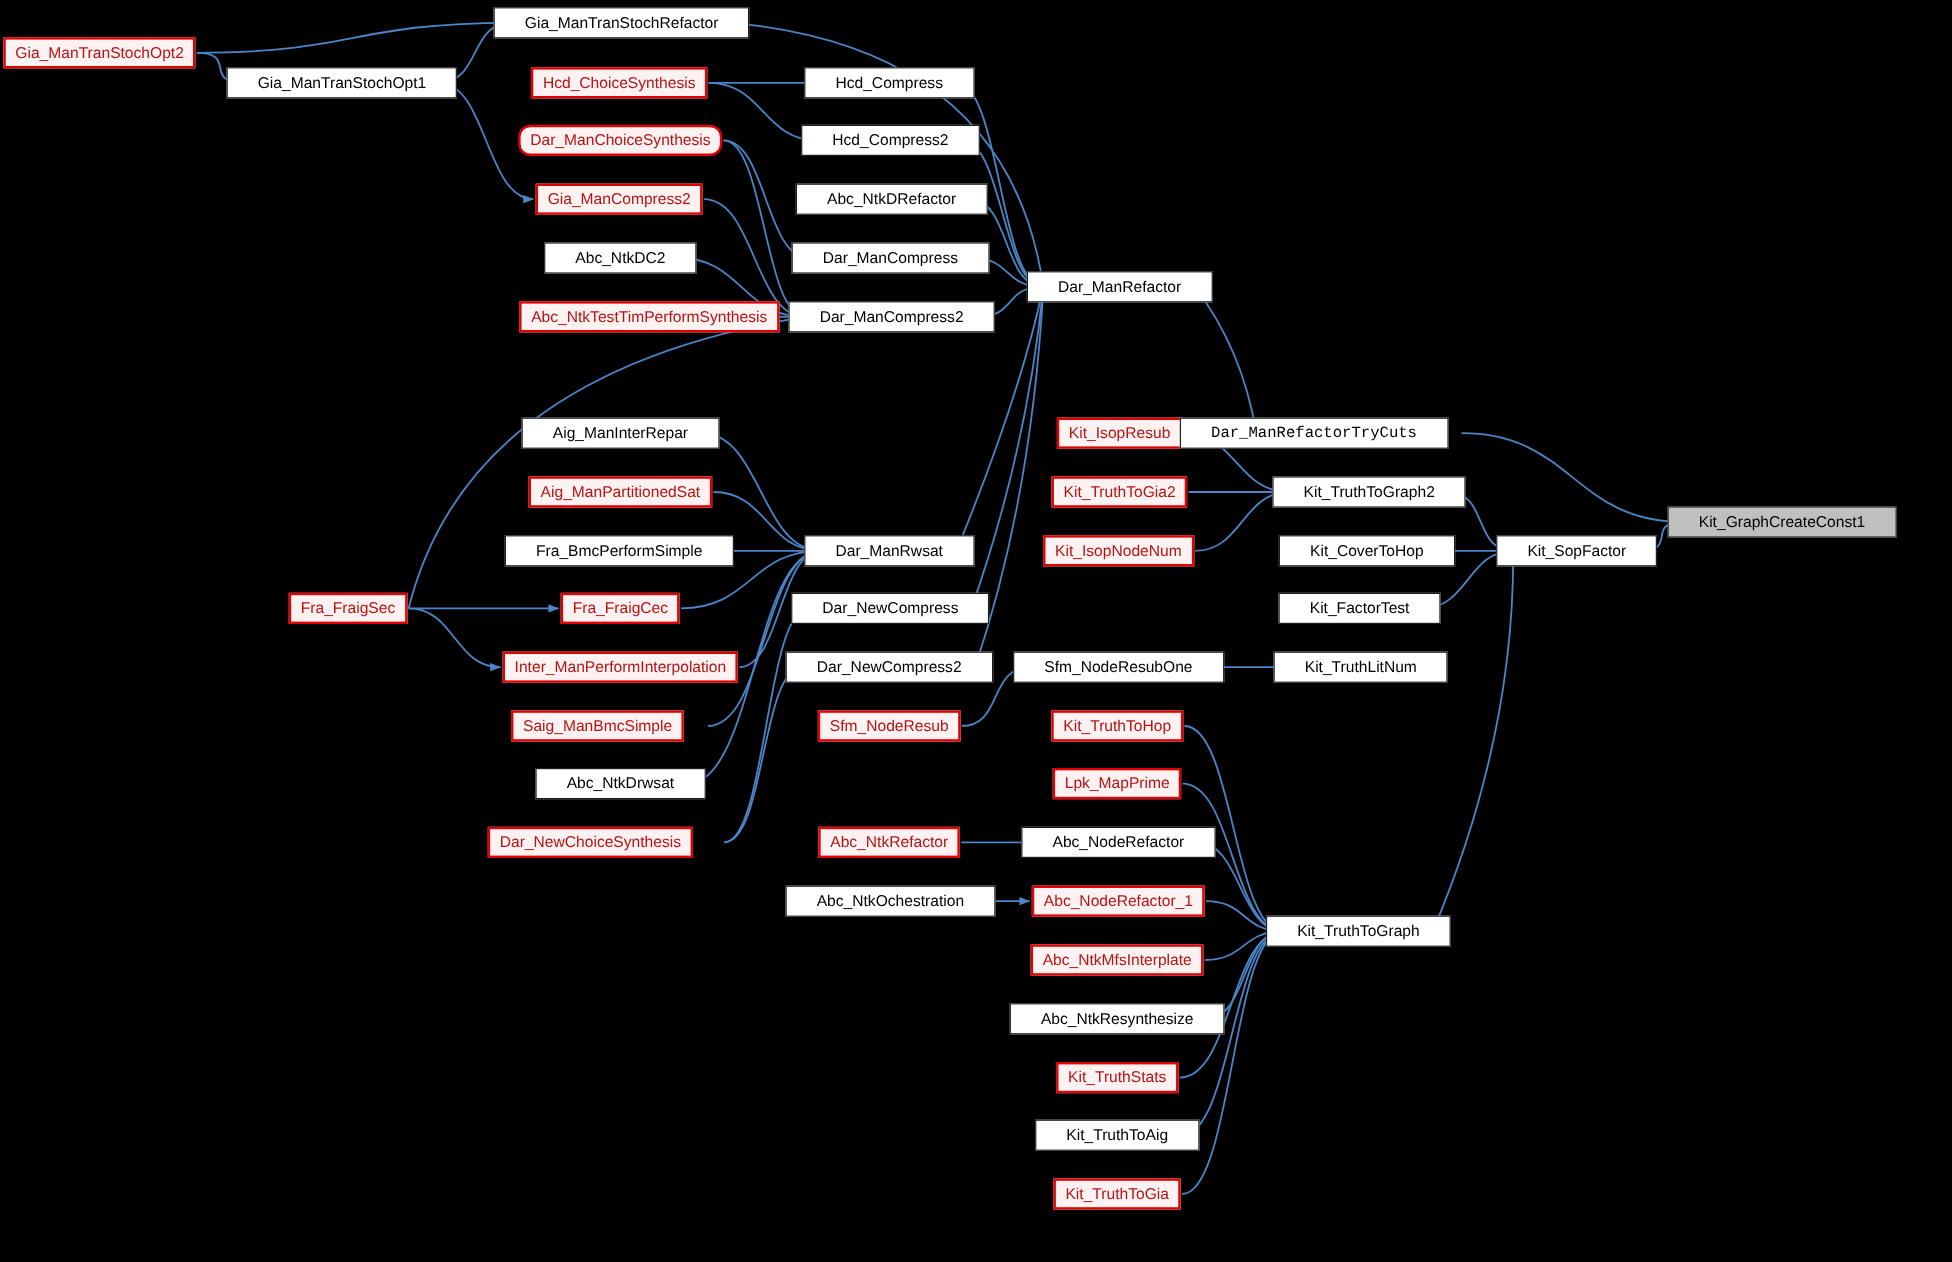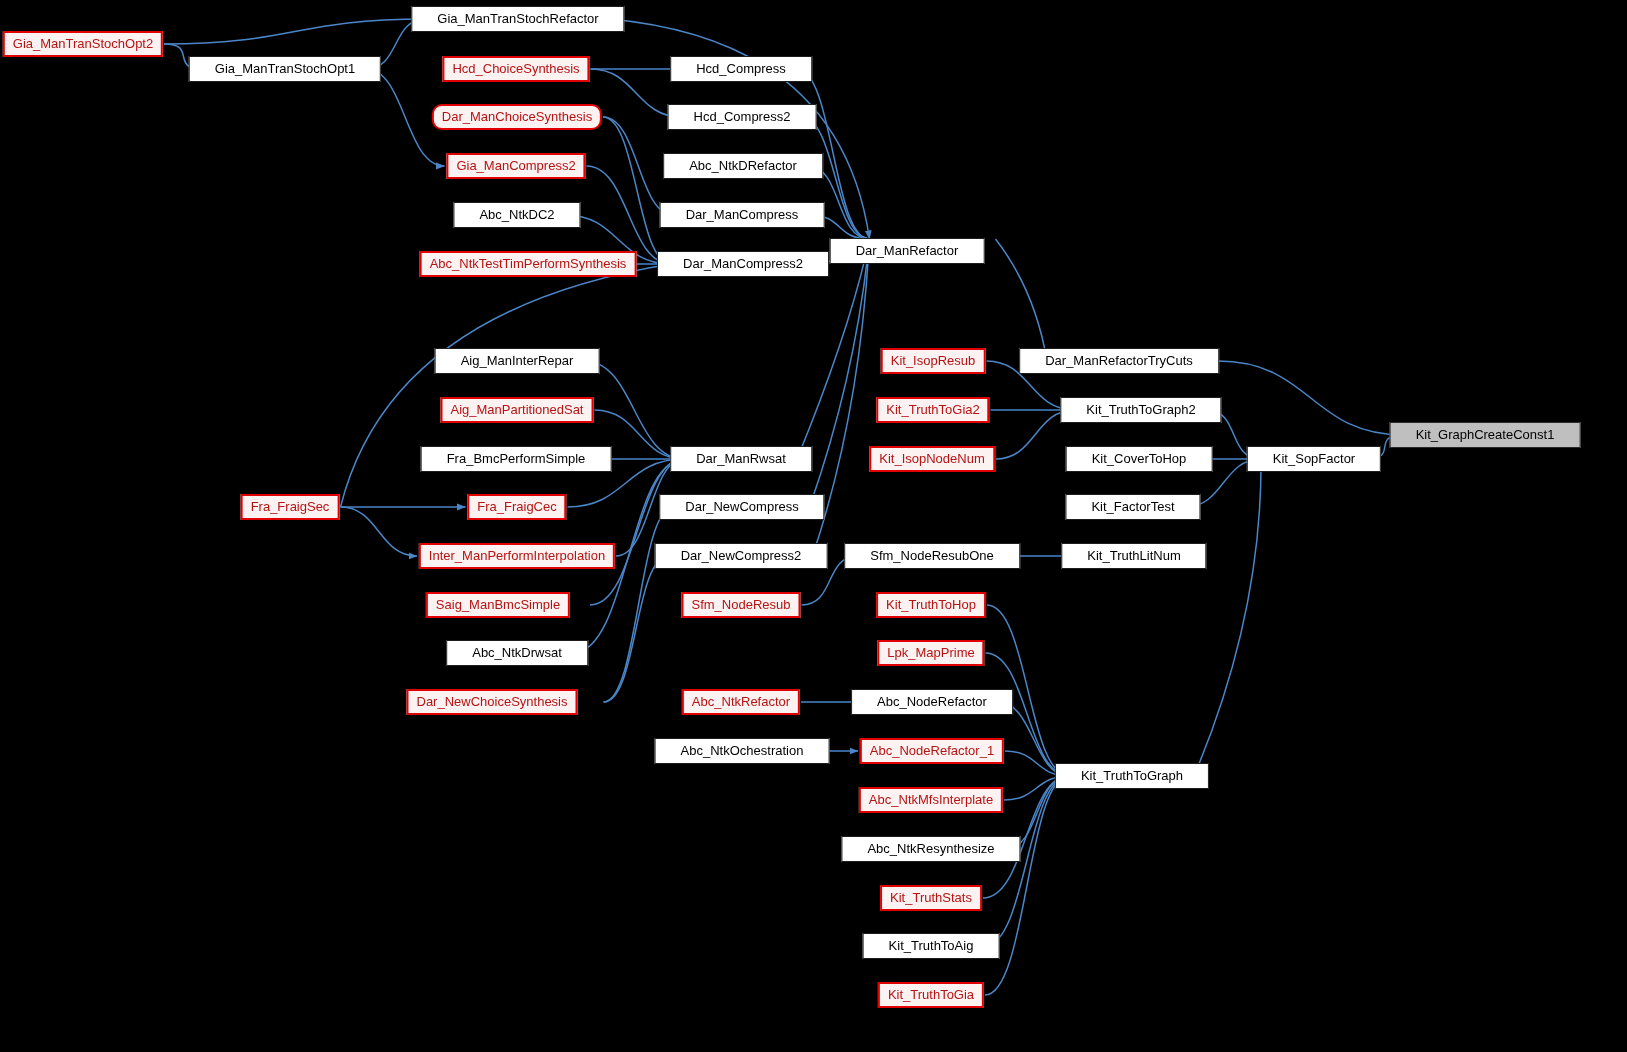--- a/index.html
+++ b/index.html
@@ -113,40 +113,40 @@
     <div class="node normal" style="left: 285px; top: 69px;">Gia_ManTranStochOpt1</div>
     <div class="node normal" style="left: 518px; top: 19px;">Gia_ManTranStochRefactor</div>
     <div class="node red" style="left: 516px; top: 69px;">Hcd_ChoiceSynthesis</div>
     <div class="node normal" style="left: 741px; top: 69px;">Hcd_Compress</div>
     <div class="node red" style="left: 517px; top: 117px; border-radius: 10px;">Dar_ManChoiceSynthesis</div>
     <div class="node normal" style="left: 742px; top: 117px;">Hcd_Compress2</div>
     <div class="node red" style="left: 516px; top: 166px;">Gia_ManCompress2</div>
     <div class="node normal" style="left: 743px; top: 166px;">Abc_NtkDRefactor</div>
     <div class="node normal" style="left: 517px; top: 215px;">Abc_NtkDC2</div>
     <div class="node normal" style="left: 742px; top: 215px;">Dar_ManCompress</div>
-    <div class="node red" style="left: 528px; top: 264px;">Abc_NtkTestTimPerformSynthesis</div>
+    <div class="node red" style="left: 541px; top: 264px;">Abc_NtkTestTimPerformSynthesis</div>
     <div class="node normal" style="left: 743px; top: 264px;">Dar_ManCompress2</div>
-    <div class="node normal" style="left: 907px; top: 239px; margin-top: 12px;">Dar_ManRefactor</div>
+    <div class="node normal" style="left: 933px; top: 239px;">Dar_ManRefactor</div>
     <div class="node normal" style="left: 517px; top: 361px;">Aig_ManInterRepar</div>
     <div class="node red" style="left: 517px; top: 410px;">Aig_ManPartitionedSat</div>
     <div class="node normal" style="left: 516px; top: 459px;">Fra_BmcPerformSimple</div>
     <div class="node red" style="left: 290px; top: 507px;">Fra_FraigSec</div>
     <div class="node red" style="left: 517px; top: 507px;">Fra_FraigCec</div>
     <div class="node red" style="left: 517px; top: 556px;">Inter_ManPerformInterpolation</div>
     <div class="node red" style="left: 498px; top: 605px;">Saig_ManBmcSimple</div>
     <div class="node normal" style="left: 517px; top: 653px;">Abc_NtkDrwsat</div>
     <div class="node red" style="left: 492px; top: 702px; text-align: center;">Dar_NewChoiceSynthesis</div>
     <div class="node normal" style="left: 741px; top: 459px;">Dar_ManRwsat</div>
     <div class="node normal" style="left: 742px; top: 507px;">Dar_NewCompress</div>
     <div class="node normal" style="left: 741px; top: 556px; text-align: right;">Dar_NewCompress2</div>
     <div class="node red" style="left: 741px; top: 605px;">Sfm_NodeResub</div>
     <div class="node red" style="left: 933px; top: 361px;">Kit_IsopResub</div>
     <div class="node red" style="left: 933px; top: 410px;">Kit_TruthToGia2</div>
     <div class="node red" style="left: 932px; top: 459px;">Kit_IsopNodeNum</div>
-    <div class="node normal" style="left: 1119px; top: 361px;">Dar_ManRefactorTryCuts</div>
+    <div class="node normal" style="left: 1095px; top: 361px; font-family: Liberation Mono, monospace;">Dar_ManRefactorTryCuts</div>
     <div class="node normal" style="left: 1141px; top: 410px;">Kit_TruthToGraph2</div>
     <div class="node normal" style="left: 1139px; top: 459px;">Kit_CoverToHop</div>
     <div class="node normal" style="left: 1133px; top: 507px;">Kit_FactorTest</div>
     <div class="node normal" style="left: 932px; top: 556px;">Sfm_NodeResubOne</div>
     <div class="node normal" style="left: 1134px; top: 556px;">Kit_TruthLitNum</div>
     <div class="node red" style="left: 931px; top: 605px;">Kit_TruthToHop</div>
     <div class="node red" style="left: 931px; top: 653px;">Lpk_MapPrime</div>
     <div class="node red" style="left: 741px; top: 702px;">Abc_NtkRefactor</div>
     <div class="node normal" style="left: 932px; top: 702px;">Abc_NodeRefactor</div>
     <div class="node normal" style="left: 742px; top: 751px;">Abc_NtkOchestration</div>

